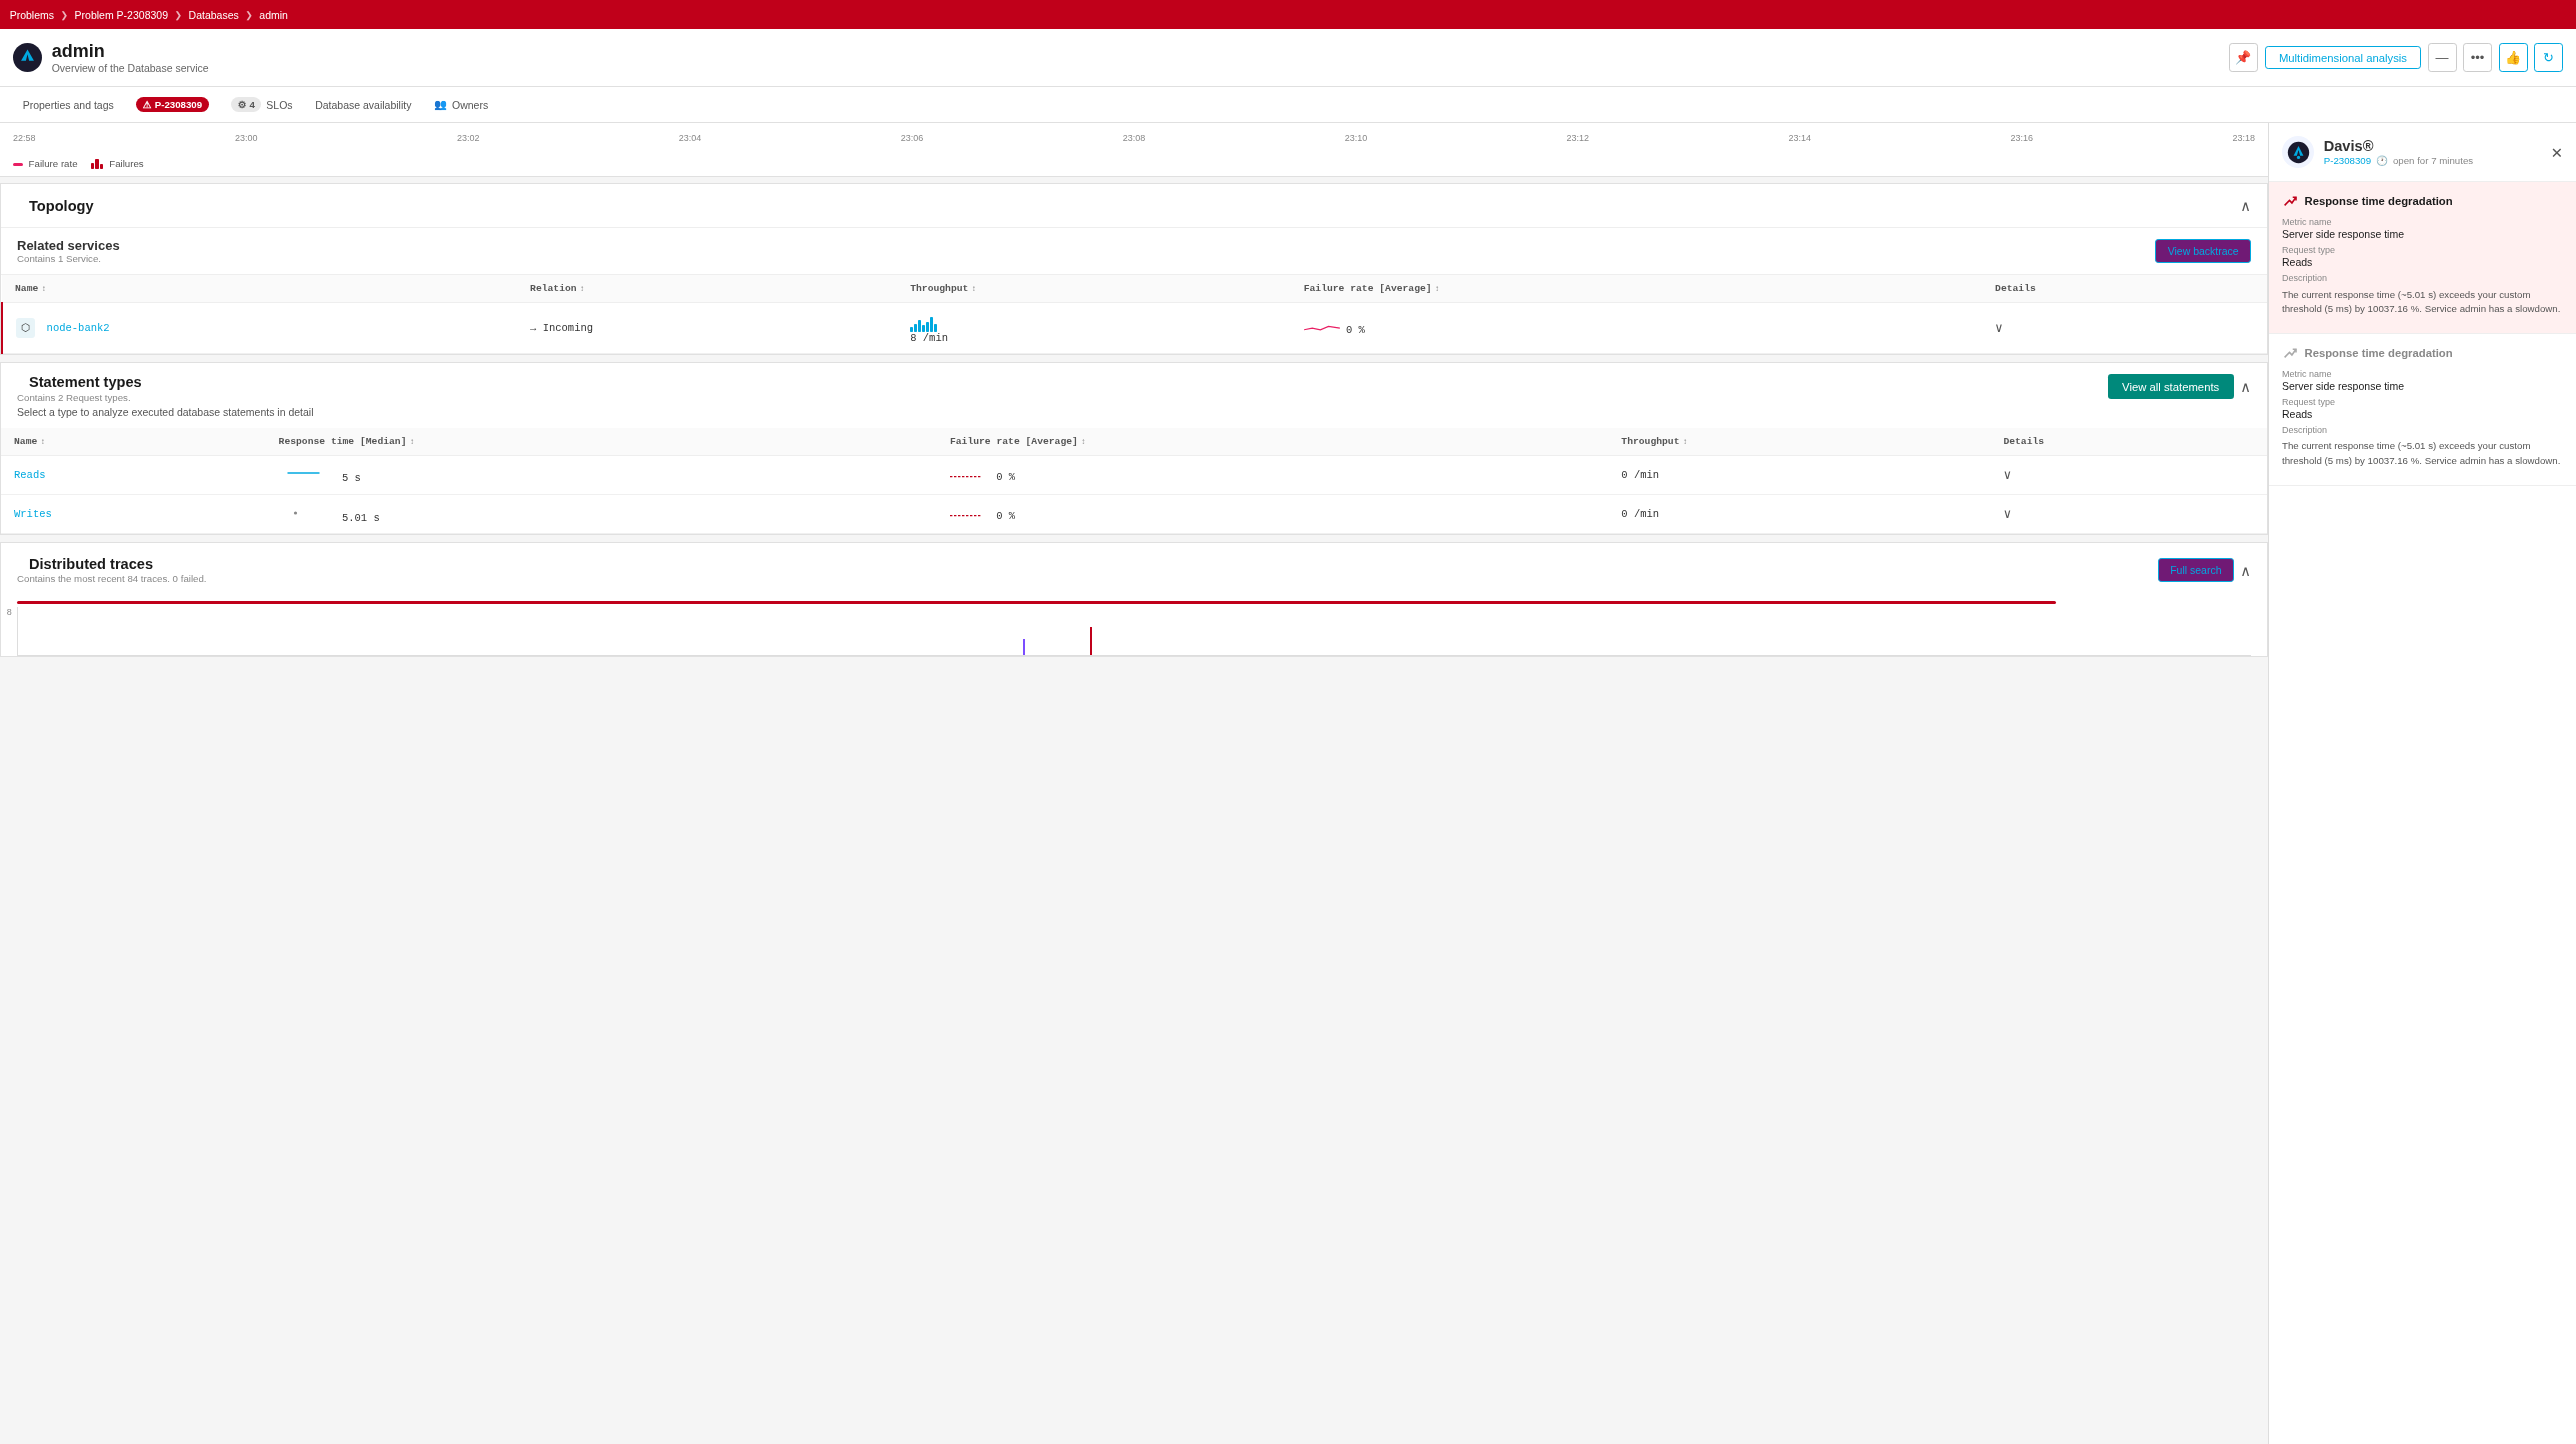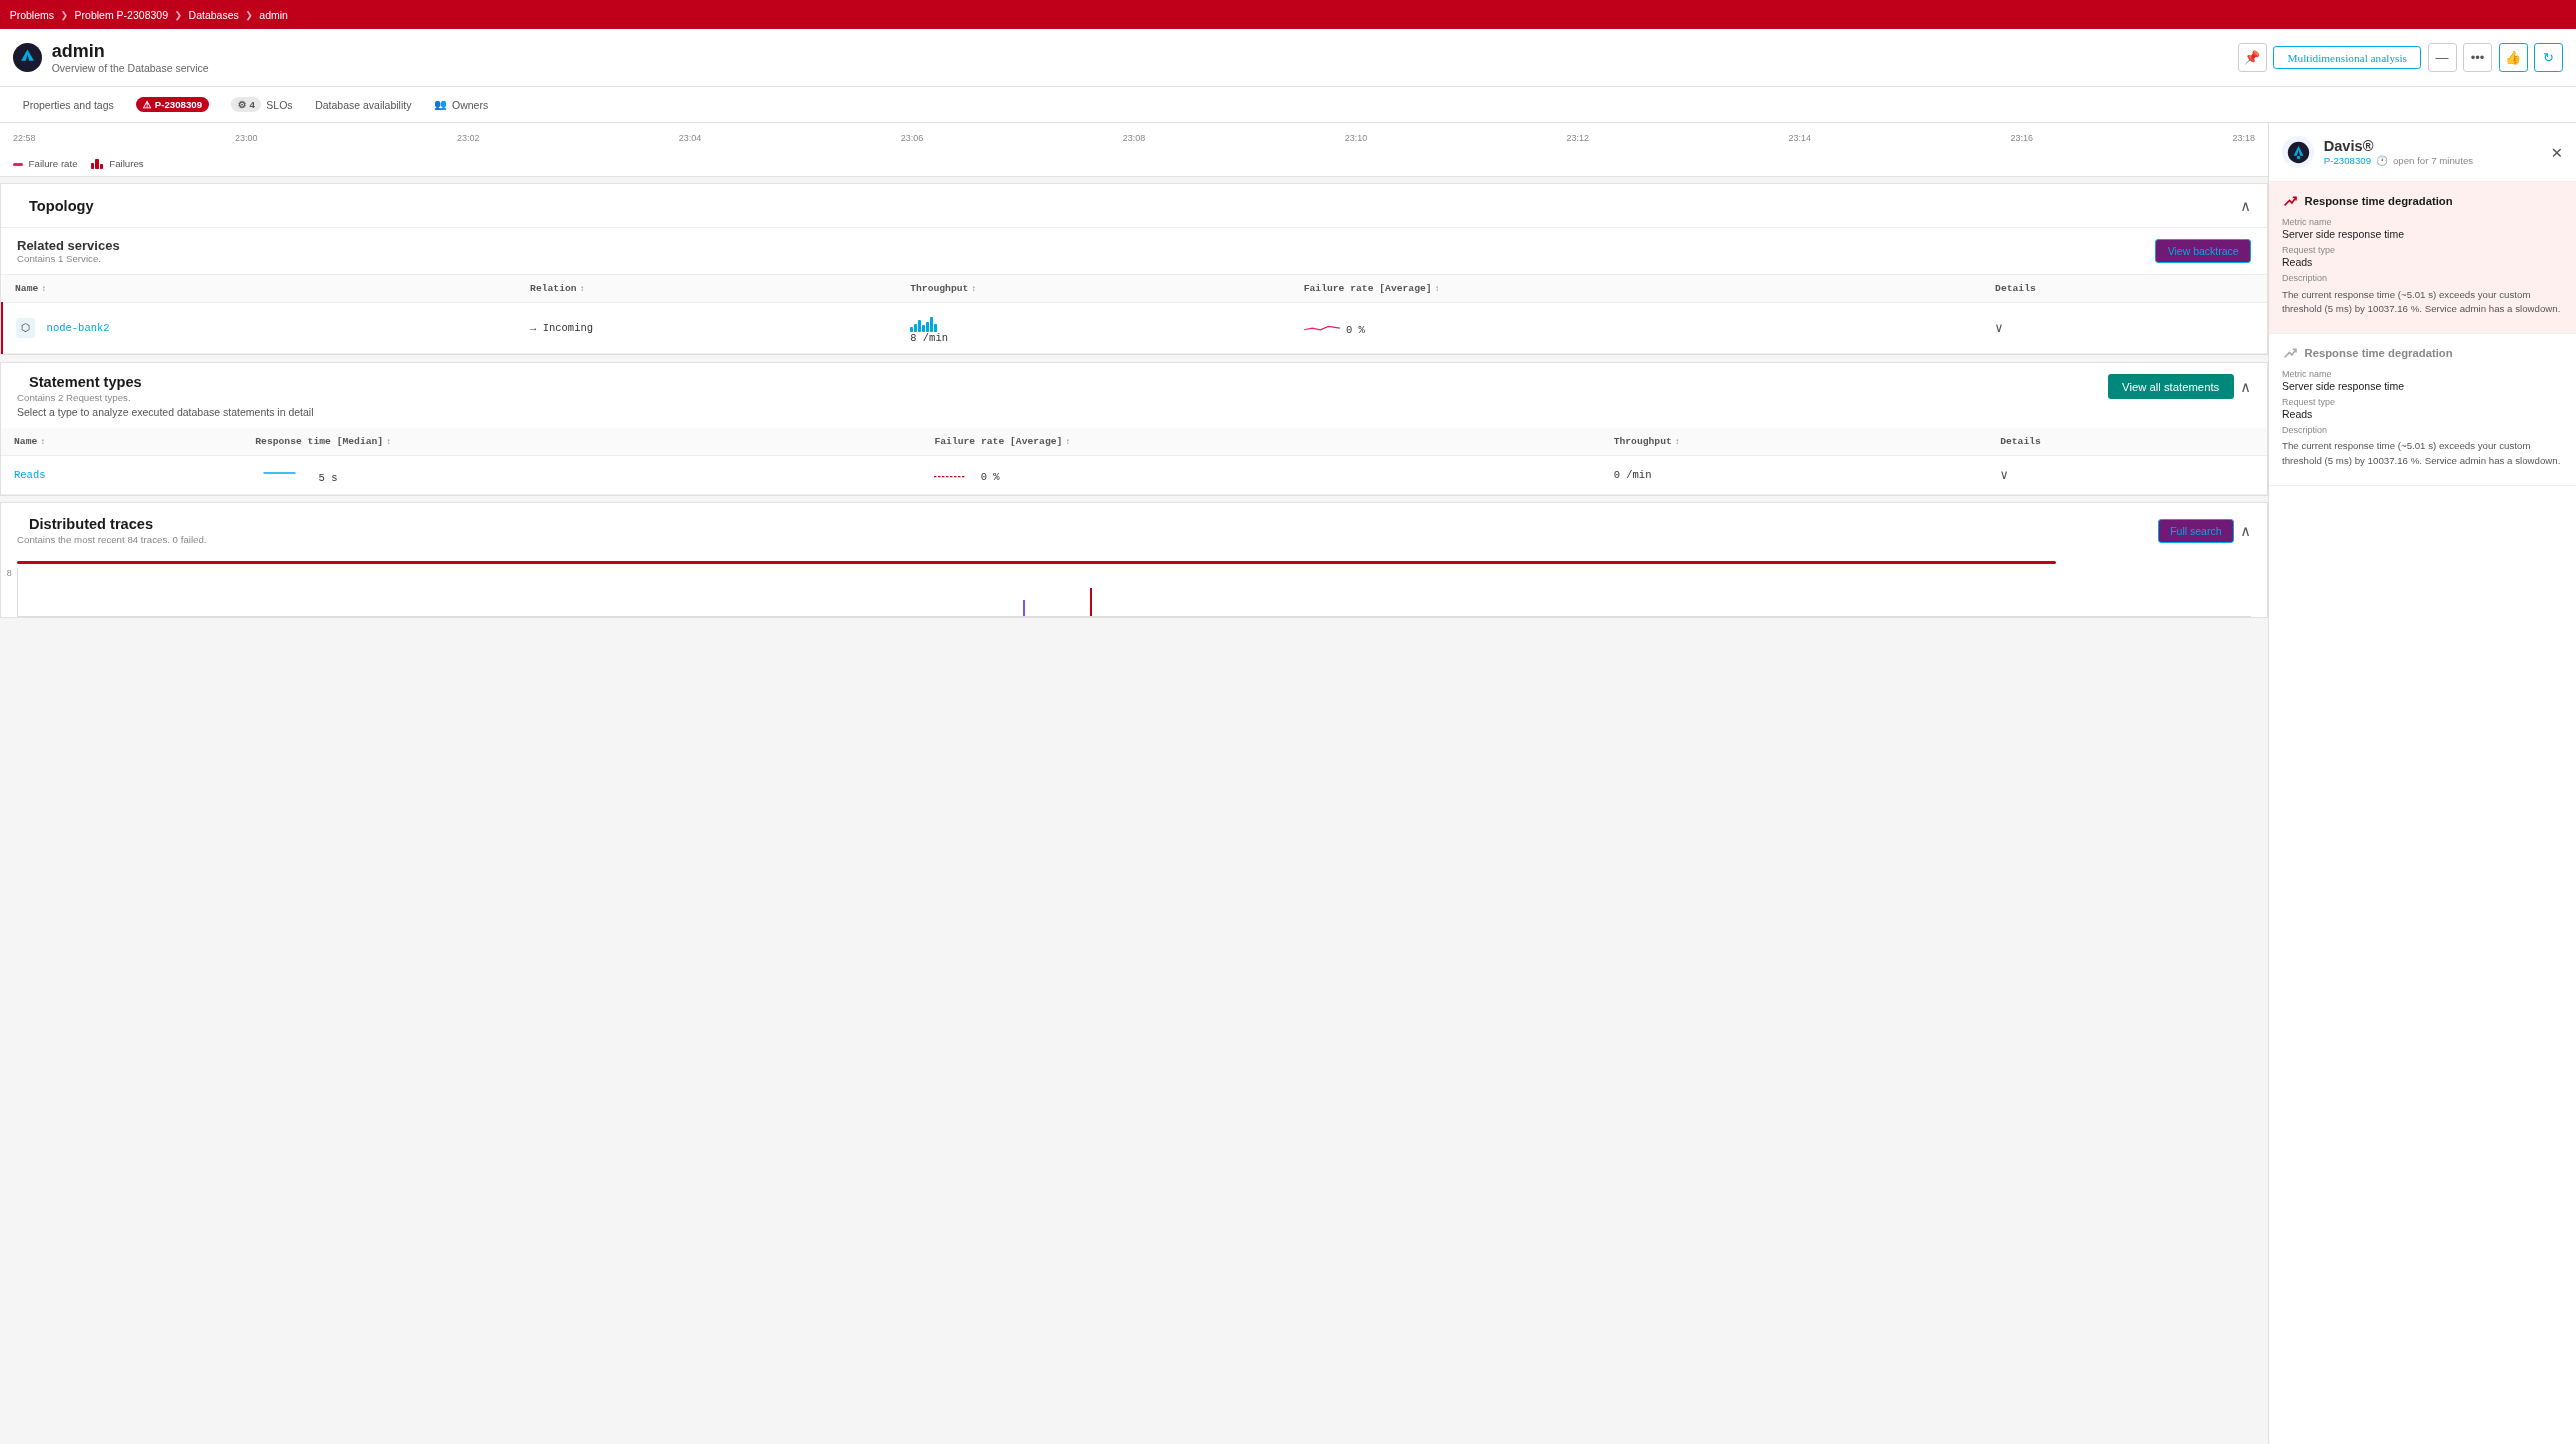--- a/index.html
+++ b/index.html
@@ -53,21 +53,20 @@
     }
     .btn-multidim {
       border: 1.6px solid #00a9e0;
       color: #00a9e0;
       background: #fff;
       padding: 4.9px 13px;
       border-radius: 3.2px;
       font-size: 11.3px;
       font-weight: 500;
       cursor: pointer;
-      font-family: Liberation Serif, serif;
     }
     .btn-icon {
       border: 0.8px solid #ccc;
       background: #fff;
       width: 29px;
       height: 29px;
       border-radius: 3.2px;
       display: flex;
       align-items: center;
       justify-content: center;
@@ -570,20 +569,41 @@
                 <svg width="40" height="13" viewBox="0 0 50 16">
                   <line x1="0" y1="12" x2="40" y2="12" stroke="#c0001a" stroke-width="1.5" stroke-dasharray="3,2"></line>
                 </svg>
                 <span>0 %</span>
               </td>
               <td>0 /min</td>
               <td>
                 <span class="chevron-down">∨</span>
               </td>
             </tr>
+            <tr>
+              <td>
+                <a class="link-blue">Writes</a>
+              </td>
+              <td>
+                <svg width="57" height="16" viewBox="0 0 70 20">
+                  <circle cx="20" cy="10" r="2" fill="#888"></circle>
+                </svg>
+                <span>5.01 s</span>
+              </td>
+              <td>
+                <svg width="40" height="13" viewBox="0 0 50 16">
+                  <line x1="0" y1="12" x2="40" y2="12" stroke="#c0001a" stroke-width="1.5" stroke-dasharray="3,2"></line>
+                </svg>
+                <span>0 %</span>
+              </td>
+              <td>0 /min</td>
+              <td>
+                <span class="chevron-down">∨</span>
+              </td>
+            </tr>
           </tbody>
         </table>
       </div>
     </div>
 
     <div class="section-card">
       <div class="dt-header">
         <div>
           <div class="section-title">Distributed traces</div>
           <div style="font-size:9.7px;color:#888;margin-top:1.6px;">Contains the most recent 84 traces. 0 failed.</div>

